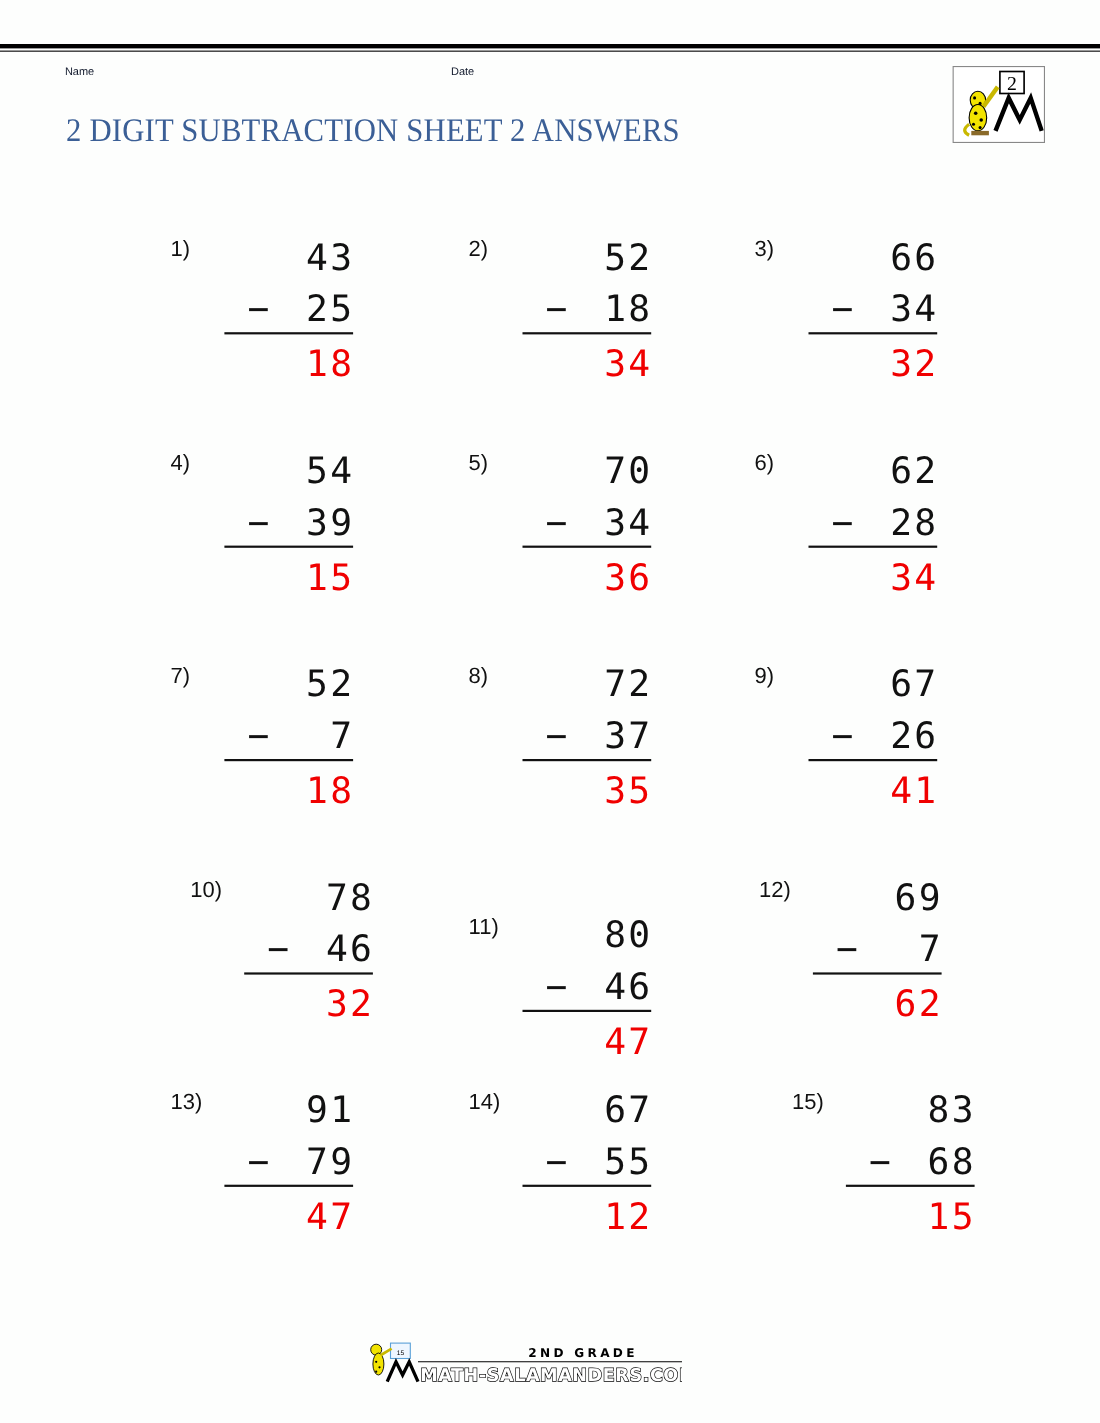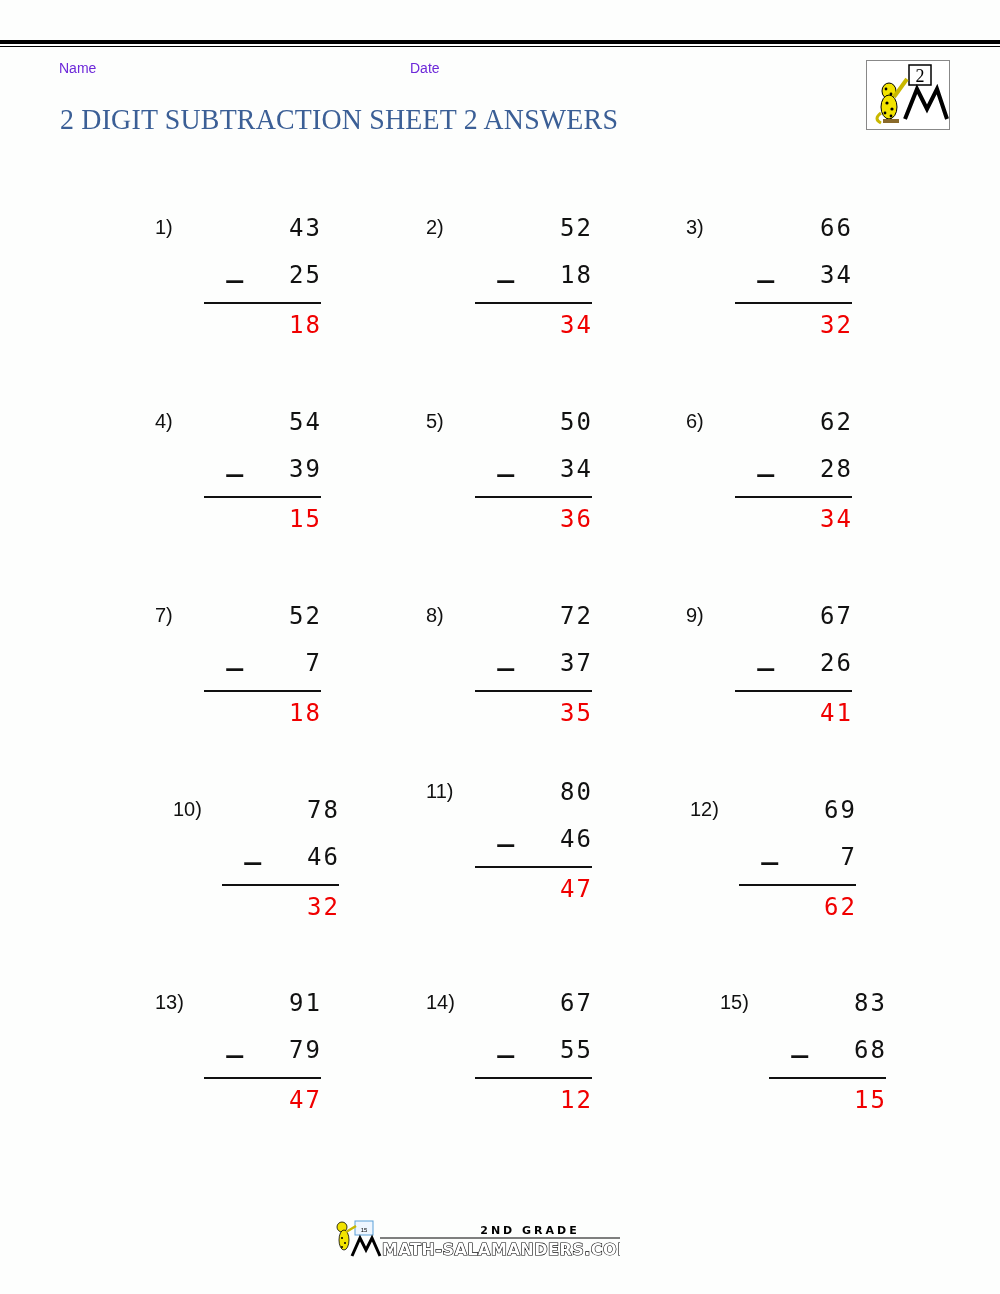--- a/index.html
+++ b/index.html
@@ -1,26 +1,26 @@
 <!DOCTYPE html>
 <html><head>
 <meta charset="utf-8">
 <style>
   html, body { margin: 0; padding: 0; background: #fdfefd; }
   body { width: 1000px; height: 1294px; position: relative; overflow: hidden;
          font-family: "DejaVu Sans", sans-serif; color: #111; }
   .rule-thick { position: absolute; left: 0; top: 40px; width: 1000px; height: 4px; background: #000; }
   .rule-thin  { position: absolute; left: 0; top: 46px; width: 1000px; height: 1px; background: #000; }
-  .field-label { position: absolute; top: 60px; font-family: "Liberation Sans", sans-serif; font-size: 14px; color: #6d28d9; }
+  .field-label { position: absolute; top: 60px; font-family: "Liberation Sans", sans-serif; font-size: 10px; color: #0f172a; }
   .title { position: absolute; left: 60px; top: 102px; font-family: "Liberation Serif", serif; font-size: 30px;
            color: #3b5f96; letter-spacing: 0.2px; white-space: nowrap; transform: scaleX(0.93); transform-origin: left center; }
   .logo { position: absolute; left: 866px; top: 60px; width: 82px; height: 68px; border: 1px solid #888; background: #fff; }
   .problem { position: absolute; width: 200px; height: 150px; }
   .pnum { position: absolute; left: 0; top: 0; font-family: "Liberation Sans", sans-serif; font-size: 20px; color: #111; }
-  .op { position: absolute; right: 33px; font-family: "DejaVu Sans Mono", monospace; font-size: 24px; letter-spacing: 2px; text-align: left; white-space: pre; }
+  .op { position: absolute; right: 33px; font-family: "DejaVu Sans Mono", monospace; font-size: 33px; letter-spacing: 2px; text-align: left; white-space: pre; }
   .top { top: -2px; }
   .bottom { top: 45px; }
   .minus { position: absolute; left: 70px; top: 45px; font-family: "DejaVu Sans Mono", monospace; font-size: 33px; }
   .line { position: absolute; left: 49px; top: 86px; width: 117px; height: 2px; background: #111; }
   .answer { top: 95px; color: #f00000; }
   .footer-logo { position: absolute; left: 330px; top: 1218px; width: 290px; height: 42px; }
 </style>
 </head>
 <body>
 
@@ -82,21 +82,21 @@
 <div class="problem" style="left:155px; top:410px;">
   <span class="pnum">4)</span>
   <span class="op top">54</span>
   <span class="minus">−</span>
   <span class="op bottom">39</span>
   <div class="line"></div>
   <span class="op answer">15</span>
 </div>
 <div class="problem" style="left:426px; top:410px;">
   <span class="pnum">5)</span>
-  <span class="op top">50</span>
+  <span class="op top">70</span>
   <span class="minus">−</span>
   <span class="op bottom">34</span>
   <div class="line"></div>
   <span class="op answer">36</span>
 </div>
 <div class="problem" style="left:686px; top:410px;">
   <span class="pnum">6)</span>
   <span class="op top">62</span>
   <span class="minus">−</span>
   <span class="op bottom">28</span>
@@ -130,21 +130,21 @@
 </div>
 
 <div class="problem" style="left:155px; top:798px;margin-left:18px;">
   <span class="pnum">10)</span>
   <span class="op top">78</span>
   <span class="minus">−</span>
   <span class="op bottom">46</span>
   <div class="line"></div>
   <span class="op answer">32</span>
 </div>
-<div class="problem" style="left:426px; top:780px;">
+<div class="problem" style="left:426px; top:832px;">
   <span class="pnum">11)</span>
   <span class="op top">80</span>
   <span class="minus">−</span>
   <span class="op bottom">46</span>
   <div class="line"></div>
   <span class="op answer">47</span>
 </div>
 <div class="problem" style="left:690px; top:798px;">
   <span class="pnum">12)</span>
   <span class="op top">69</span>

